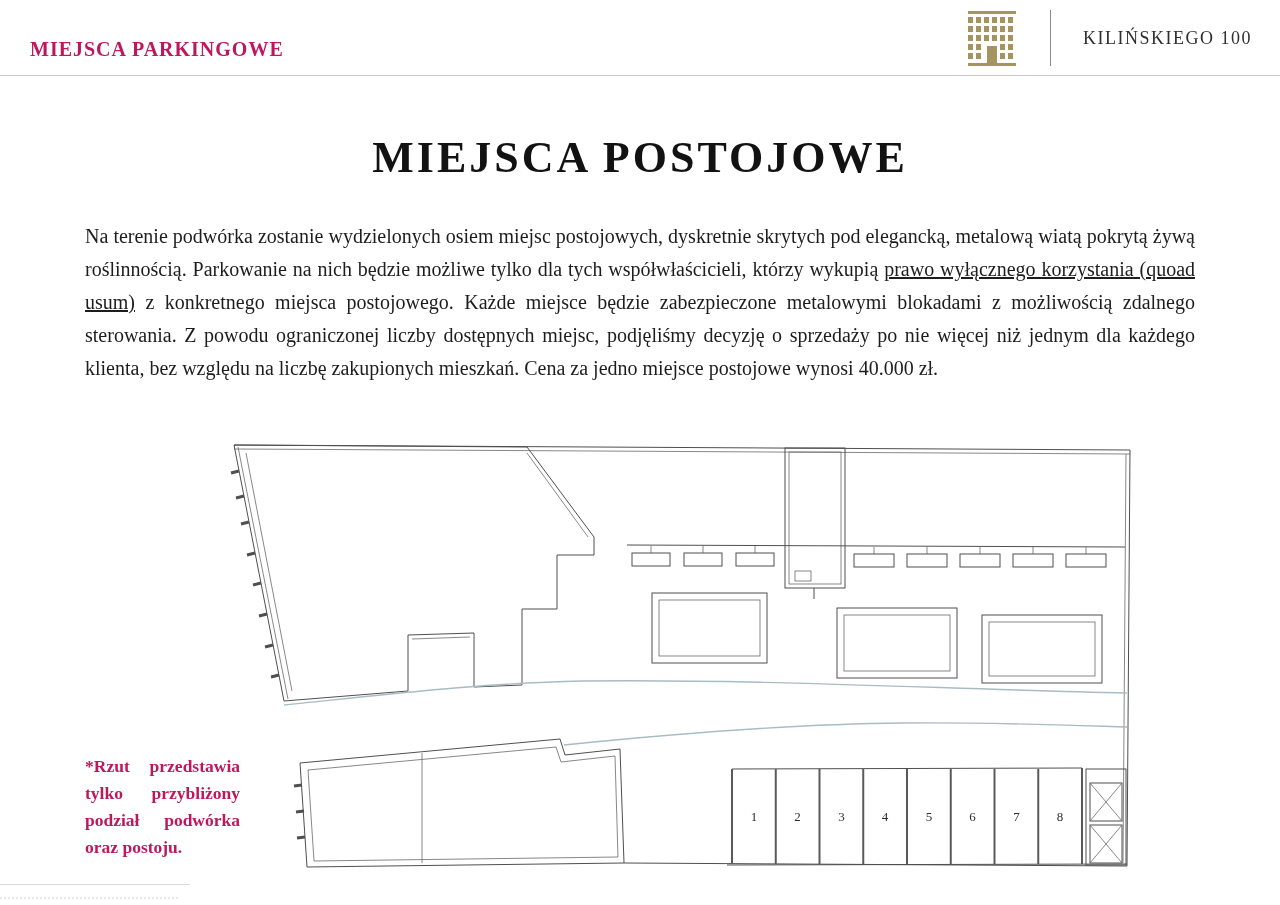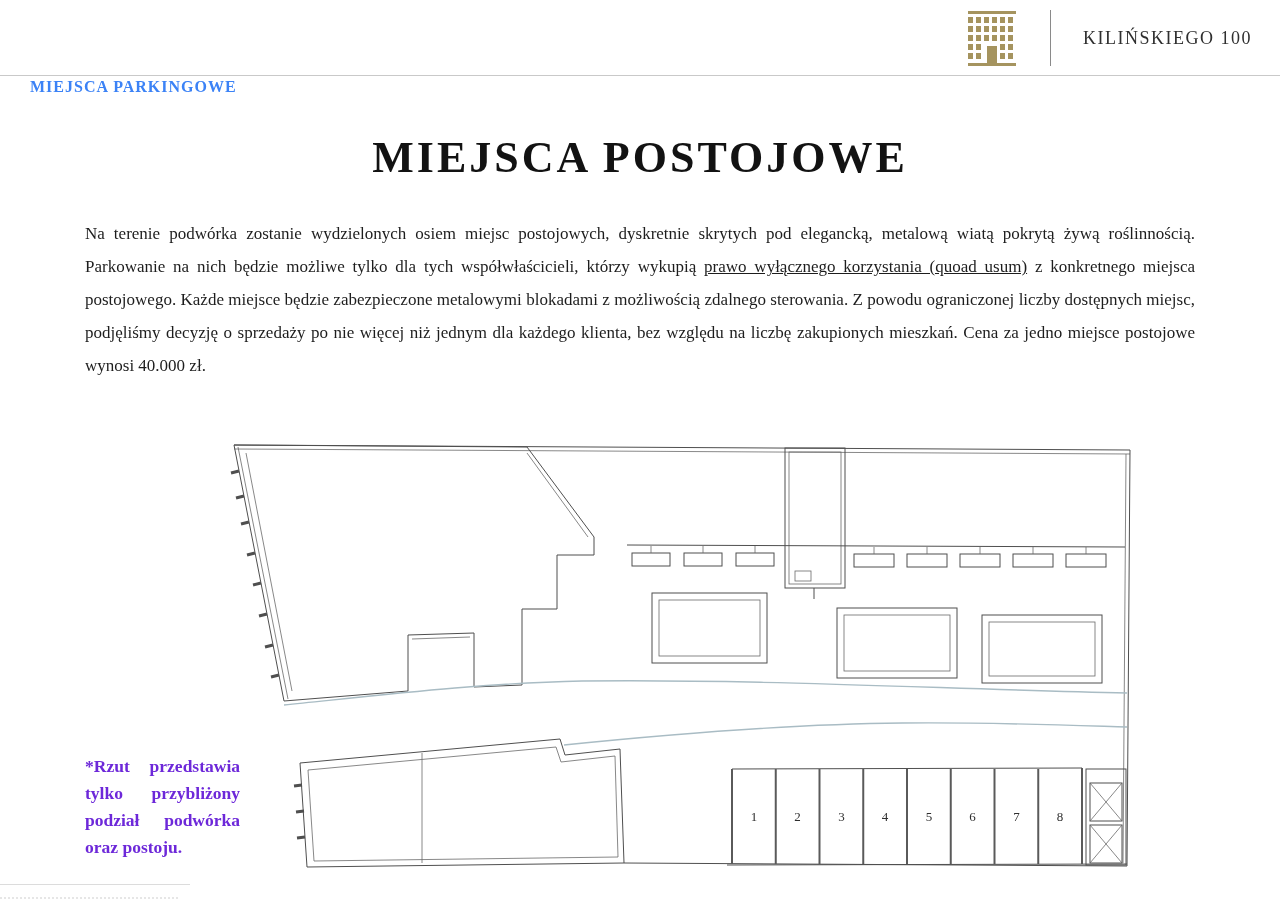--- a/index.html
+++ b/index.html
@@ -2,44 +2,44 @@
 <html><head>
 <meta charset="utf-8">
 <style>
   html,body{margin:0;padding:0;background:#ffffff;}
   .page{
     position:relative;width:1280px;height:905px;background:#ffffff;
     font-family:"Liberation Serif", serif;overflow:hidden;
   }
   
   .header{position:absolute;left:0;top:0;width:1280px;height:75px;border-bottom:1px solid #c9c9c9;}
-  .header-left{position:absolute;left:30px;top:38px;font-size:16px;font-weight:bold;letter-spacing:1px;color:#3b82f6;margin-top:40px;}
+  .header-left{position:absolute;left:30px;top:38px;font-size:20px;font-weight:bold;letter-spacing:1px;color:#be185d;}
   .header-right{position:absolute;right:28px;top:8px;display:flex;align-items:center;gap:32px;height:60px;}
   .logo{width:52px;height:56px;display:block;}
   .vdiv{width:1px;height:56px;background:#8a8a8a;}
   .brand{font-size:18px;letter-spacing:1.5px;color:#2f2f2f;}
   
   .main-title{position:absolute;left:0;top:103px;width:1280px;text-align:center;
     font-size:44px;font-weight:bold;letter-spacing:3px;color:#121212;}
   
   .body-text{position:absolute;left:85px;top:200px;width:1110px;
-    font-size:17px;line-height:33px;color:#1d1d1d;text-align:justify;}
+    font-size:20px;line-height:33px;color:#1d1d1d;text-align:justify;}
   .body-text .u{text-decoration:underline;}
   
   .plan-wrap{position:absolute;left:222px;top:433px;width:920px;height:440px;}
   .plan-wrap svg{width:920px;height:440px;display:block;}
   .ln{stroke:#4f4f4f;fill:none;stroke-width:1;}
   .ln2{stroke:#6a6a6a;fill:none;stroke-width:0.8;}
   .tick{stroke:#4f4f4f;stroke-width:3;}
   .road{stroke:#a9bcc4;fill:none;stroke-width:1.4;}
   .stall{stroke:#5a5a5a;stroke-width:2;}
   .stall-num{font-family:"Liberation Serif", serif;font-size:13px;fill:#2e2e2e;text-anchor:middle;}
   
   .footnote{position:absolute;left:85px;top:753px;width:155px;
-    font-size:17.5px;line-height:27px;font-weight:bold;color:#6d28d9;text-align:justify;}
+    font-size:17.5px;line-height:27px;font-weight:bold;color:#be185d;text-align:justify;}
   
   .deco1{position:absolute;left:0;top:884px;width:190px;border-top:1px solid #dcdcdc;}
   .deco2{position:absolute;left:0;top:897px;width:178px;border-top:2px dotted #e6e6e6;}
 </style>
 </head>
 <body>
 
 <div class="page">
 
   <div class="header">

